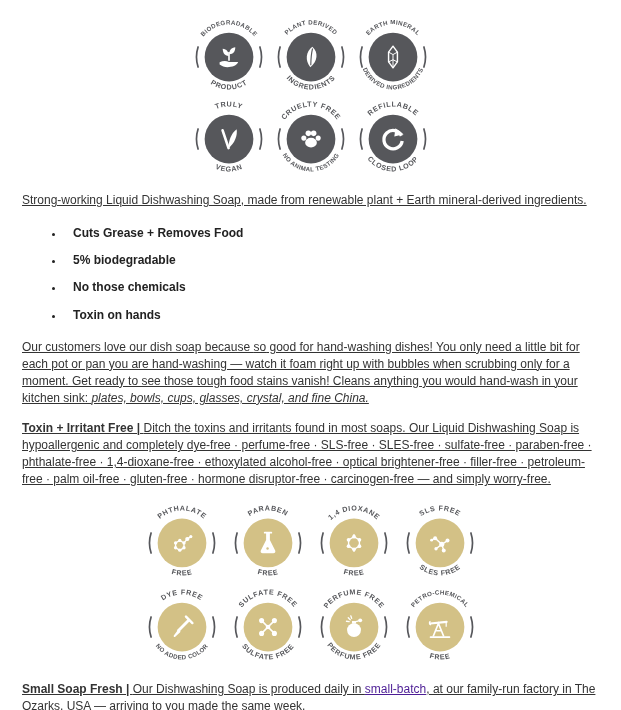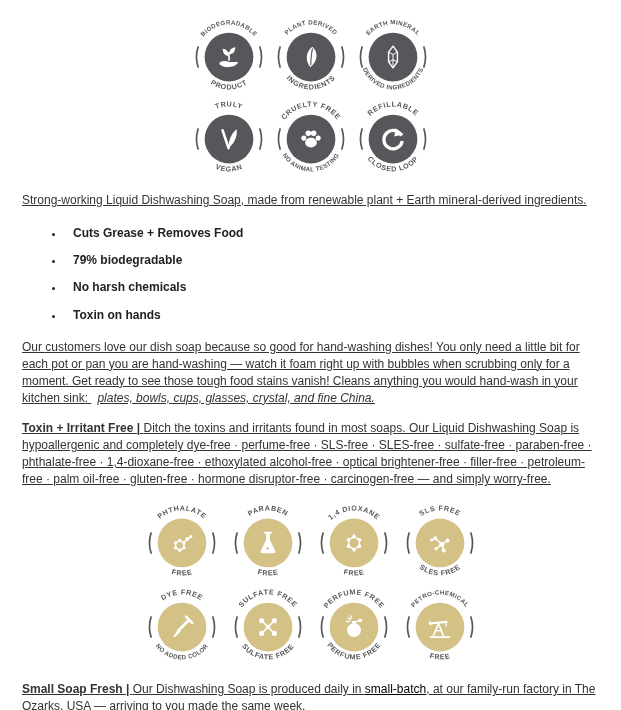--- a/index.html
+++ b/index.html
@@ -1,22 +1,22 @@
 <!DOCTYPE html>
 <html><head>
 <meta charset="utf-8">
 <style>
   html,body{margin:0;padding:0;background:#fff;}
   body{width:621px;font-family:"Liberation Sans",sans-serif;color:#333;}
   .page{width:621px;box-sizing:border-box;padding:16px 22px 10px;}
   .para{font-size:12px;line-height:1.42;margin:0 0 13px;color:#333;text-decoration:underline;}
   .b{font-weight:700;}
-  .i{font-style:italic;margin-left:6px;}
+  .i{font-style:italic;}
   .u{text-decoration:underline;}
-  a.link{color:#000000;text-decoration:underline;cursor:pointer;margin-top:24px;}
+  a.link{color:#4c1d95;text-decoration:underline;cursor:pointer;margin-top:24px;}
   ul.bullets{margin:16px 0 16px;padding-left:42px;list-style:disc;}
   ul.bullets li{font-size:12px;font-weight:700;color:#222;margin-bottom:11px;padding-left:9px;line-height:1.35;}
   ul.bullets li::marker{font-size:9px;}
   .badge-grid{display:flex;flex-wrap:wrap;justify-content:center;margin:0 auto;}
   .badge-grid.eco{max-width:252px;margin-bottom:12px;}
   .badge-grid.free{max-width:346px;margin:4px auto 12px;}
   .badge{width:78px;height:78px;margin:2px 2px;}
   .badge-grid.free .badge{margin:3px 4px;}
   .badge svg{display:block;}
 </style>
@@ -132,22 +132,22 @@
           <text font-family="Liberation Sans, sans-serif" font-size="11" font-weight="bold" letter-spacing="1" fill="#56575B"><textPath href="#t6" startOffset="50%" text-anchor="middle">REFILLABLE</textPath></text>
           <text font-family="Liberation Sans, sans-serif" font-size="11" font-weight="bold" letter-spacing="1" fill="#56575B"><textPath href="#u6" startOffset="50%" text-anchor="middle">CLOSED LOOP</textPath></text>
         </svg>
       </div>
     </div>
 
   <p class="para">Strong-working Liquid Dishwashing Soap, made from renewable plant + Earth mineral-derived ingredients.</p>
 
   <ul class="bullets">
       <li>Cuts Grease + Removes Food</li>
-      <li>79% biodegradable</li>
-      <li>No harsh chemicals</li>
+      <li>5% biodegradable</li>
+      <li>No those chemicals</li>
       <li>Toxin on hands</li>
     </ul>
 
   <p class="para"><span>Our customers love our dish soap because </span><span class="u">so</span><span> good for hand-washing dishes! You only need a little bit for each pot or pan you are hand-washing — watch it foam right up with bubbles when scrubbing only for a moment. Get ready to see those tough food stains vanish! Cleans anything you would hand-wash in your kitchen sink: </span><span class="i">plates, bowls, cups, glasses, crystal, and fine China.</span></p>
 
   <p class="para"><span class="b">Toxin + Irritant Free | </span><span>Ditch the toxins and irritants found in most soaps. Our Liquid Dishwashing Soap is hypoallergenic and completely dye-free · perfume-free · SLS-free · SLES-free · sulfate-free · paraben-free · phthalate-free · 1,4-dioxane-free · ethoxylated alcohol-free · optical brightener-free · filler-free · petroleum-free · palm oil-free · gluten-free · hormone disruptor-free · carcinogen-free — and simply worry-free.</span></p>
 
   <div class="badge-grid free">
       <div class="badge">
         <svg width="78" height="78" viewBox="0 0 120 120">

